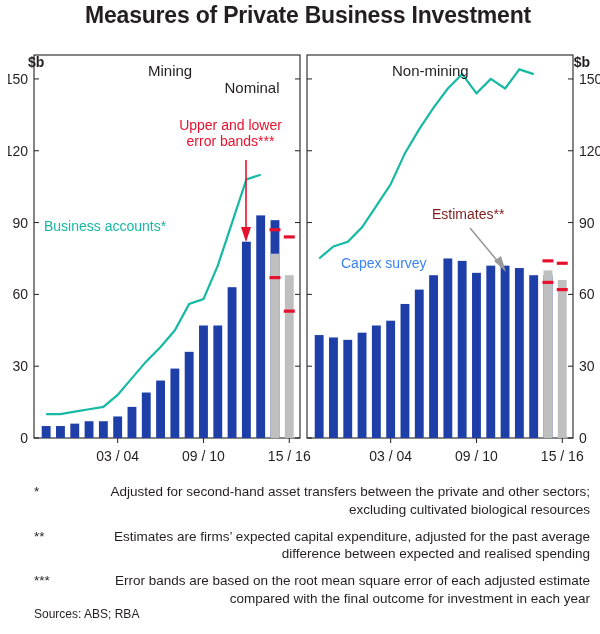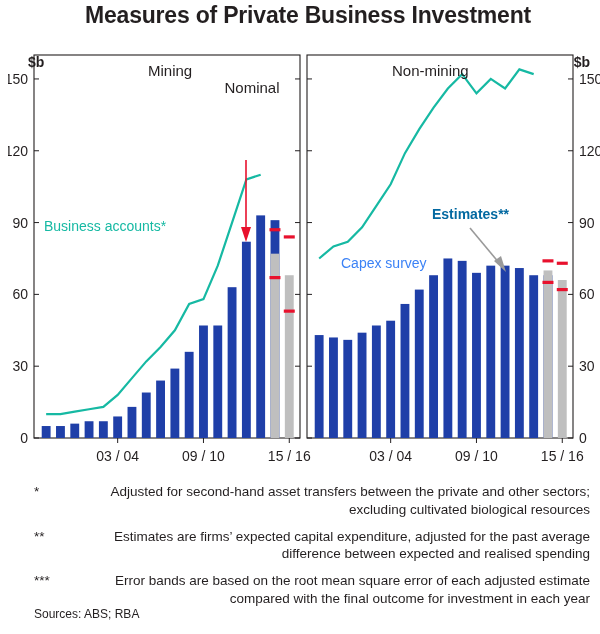--- a/index.html
+++ b/index.html
@@ -19,21 +19,21 @@
     margin-top:48px;
   }
   .unit-left{position:absolute;left:20px;top:54px;font-size:14px;font-weight:bold;}
   .unit-right{position:absolute;right:18px;top:54px;font-size:14px;font-weight:bold;}
   .panel-label{position:absolute;font-size:15px;}
   .axis-text{font-size:14px;fill:#231f20;font-family:"Liberation Sans", sans-serif;}
   .annot{position:absolute;font-size:14px;line-height:1.15;}
   .annot-red{color:#e8112d;text-align:center;}
   .annot-teal{color:#16b9a3;}
   .annot-blue{color:#3b82f6;}
-  .annot-grey{color:#0369a1;font-weight:bold;}
+  .annot-grey{color:#7f1d1d;}
   .footnotes{position:absolute;left:26px;top:483px;width:556px;font-size:13.5px;line-height:1.32;}
   .fn{display:flex;margin-bottom:9px;}
   .fn-mark{width:34px;flex:0 0 34px;}
   .fn-text{flex:1;text-align:right;}
   .sources{position:absolute;left:26px;top:607px;font-size:12px;}
 </style>
 </head>
 <body>
 
 <div id="chart-root">
@@ -148,20 +148,24 @@
       </g>
       <line x1="238" y1="160" x2="238" y2="228" stroke="#e8112d" stroke-width="1.6"></line>
       <polygon points="238,242 233,227 243,227" fill="#e8112d"></polygon>
       <line x1="462" y1="228" x2="492" y2="264" stroke="#9a9a9a" stroke-width="1.6"></line>
       <polygon points="498,272 486,261 493,256" fill="#9a9a9a"></polygon>
     </svg>
 
   <div class="panel-label" style="left:140px;top:62px;text-align:center;">Mining</div>
   <div class="panel-label" style="left:384px;top:62px;">Non-mining</div>
 
+  <div class="annot annot-red" style="left:140px;top:117px;width:165px;">
+    <span>Upper and lower</span><br>
+    <span>error bands***</span>
+  </div>
 
   <div class="annot annot-teal" style="left:36px;top:218px;">Business accounts*</div>
   <div class="annot annot-blue" style="left:333px;top:255px;">Capex survey</div>
   <div class="annot annot-grey" style="left:424px;top:206px;">Estimates**</div>
 
   <div class="footnotes">
     <div class="fn">
       <div class="fn-mark">*</div>
       <div class="fn-text">Adjusted for second-hand asset transfers between the private and other sectors; excluding cultivated biological resources</div>
     </div>

